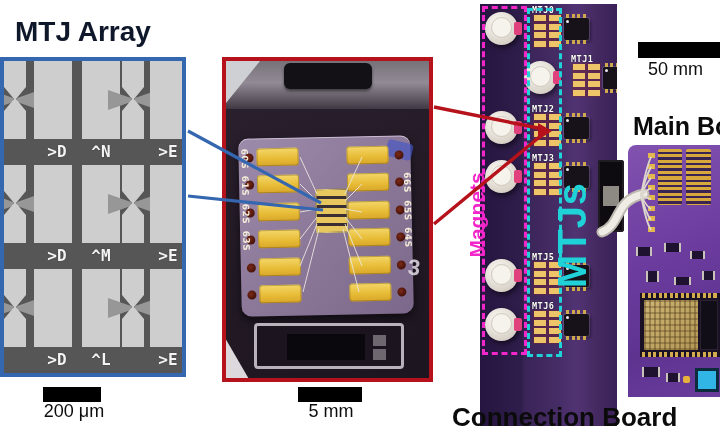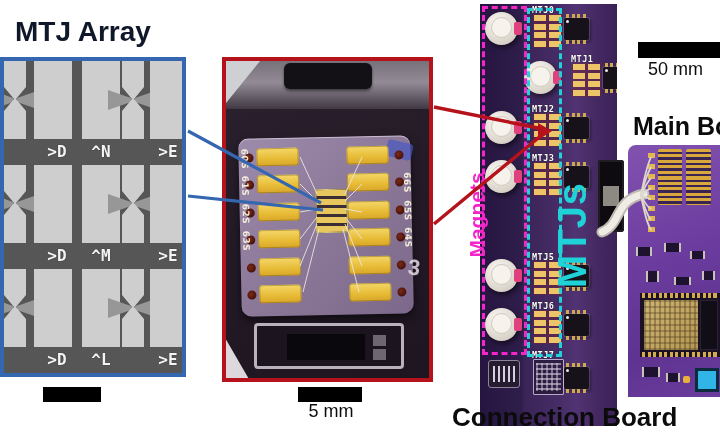--- a/index.html
+++ b/index.html
@@ -224,20 +224,21 @@
         <div class="row-labels">
           <span class="lb0">&gt;D</span>
           <span class="lb1">^L</span>
           <span class="lb2">&gt;E</span>
         </div>
       </div>
     </div>
   </div>
 
   <div class="sbar sb1"></div>
+  <div class="stext st1">200 μm</div>
 
 
   <div class="cart-box" style="border-color: rgb(181, 18, 27);">
     <div class="cart-inner">
       <div class="cart-topstrip"></div>
       <div class="cart-topconn"></div>
       <div class="corner-light"></div>
       <div class="cart-pcb">
         <div class="blue-smudge"></div>
         <div class="die"></div>
@@ -372,31 +373,20 @@
     <div class="magnet">
       <i class="magnet-cap"></i>
       <i class="magnet-pin"></i>
     </div>
     <div class="pads"></div>
     <div class="ic">
       <i class="pin1"></i>
     </div>
   </div>
 
-  <div class="slot slot-last" style="top: 346.1px;">
-    <span class="slot-label">MTJ7</span>
-    <div class="magnet">
-      <i class="magnet-cap"></i>
-
-    </div>
-    <div class="pads"></div>
-    <div class="ic">
-      <i class="pin1"></i>
-    </div>
-  </div>
 </div>
 
   <div class="conn-switch"></div>
 
   <div class="v-label magnets-label" style="color: rgb(243, 39, 201);">Magnets</div>
   <div class="v-label mtjs-label" style="color: rgb(31, 210, 216);">MTJs</div>
 
   <div class="panel-title t-conn">Connection Board</div>
 
   <div class="sbar sb3"></div>

